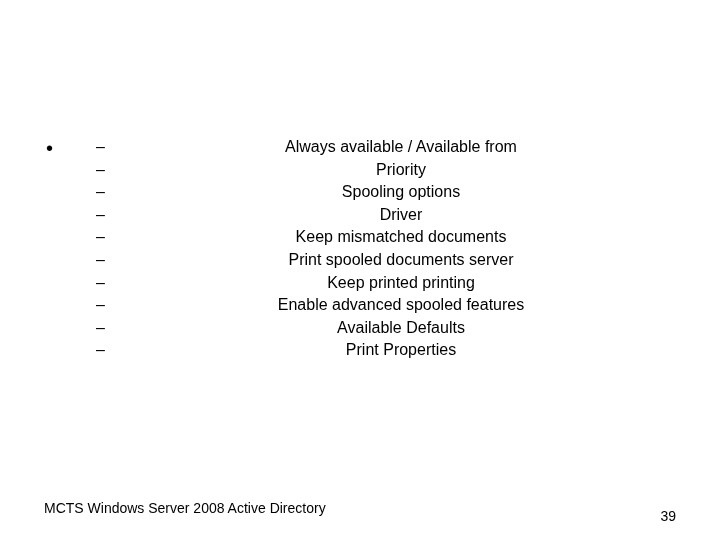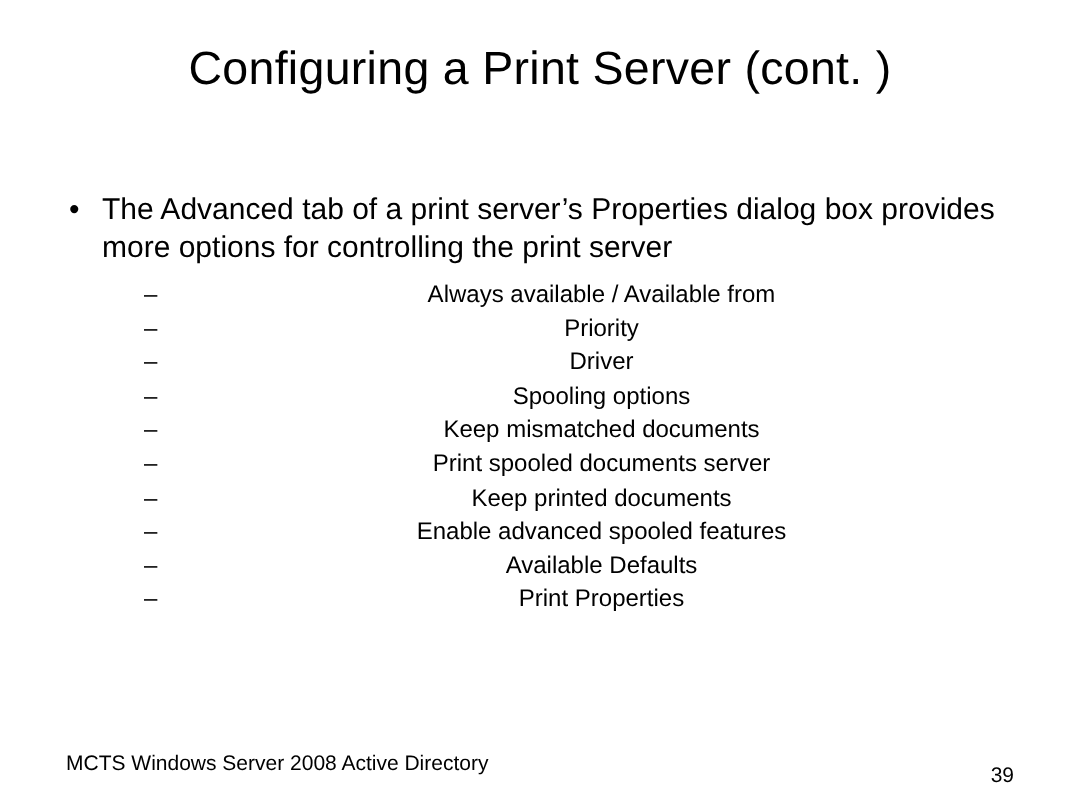--- a/index.html
+++ b/index.html
@@ -84,34 +84,32 @@
     bottom: 16px;
     right: 44px;
     font-size: 14px;
   }
 </style>
 </head>
 <body>
 
 <div class="slide">
 
-  <div class="title">Configuring a Print Server (cont. )</div>
 
   <div class="body">
     <ul class="level1">
       <li>
-        <span>The Advanced tab of a print server’s Properties dialog box provides more options for controlling the print server</span>
         <ul class="level2">
           <li><span>Always available / Available from</span></li>
           <li><span>Priority</span></li>
+          <li><span>Spooling options</span></li>
           <li><span>Driver</span></li>
-          <li><span>Spooling options</span></li>
           <li><span>Keep mismatched documents</span></li>
           <li><span>Print spooled documents server</span></li>
-          <li><span>Keep printed documents</span></li>
+          <li><span>Keep printed printing</span></li>
           <li><span>Enable advanced spooled features</span></li>
           <li><span>Available Defaults</span></li>
           <li><span>Print Properties</span></li>
         </ul>
       </li>
     </ul>
   </div>
 
   <div class="footer-left">MCTS Windows Server 2008 Active Directory</div>
 

